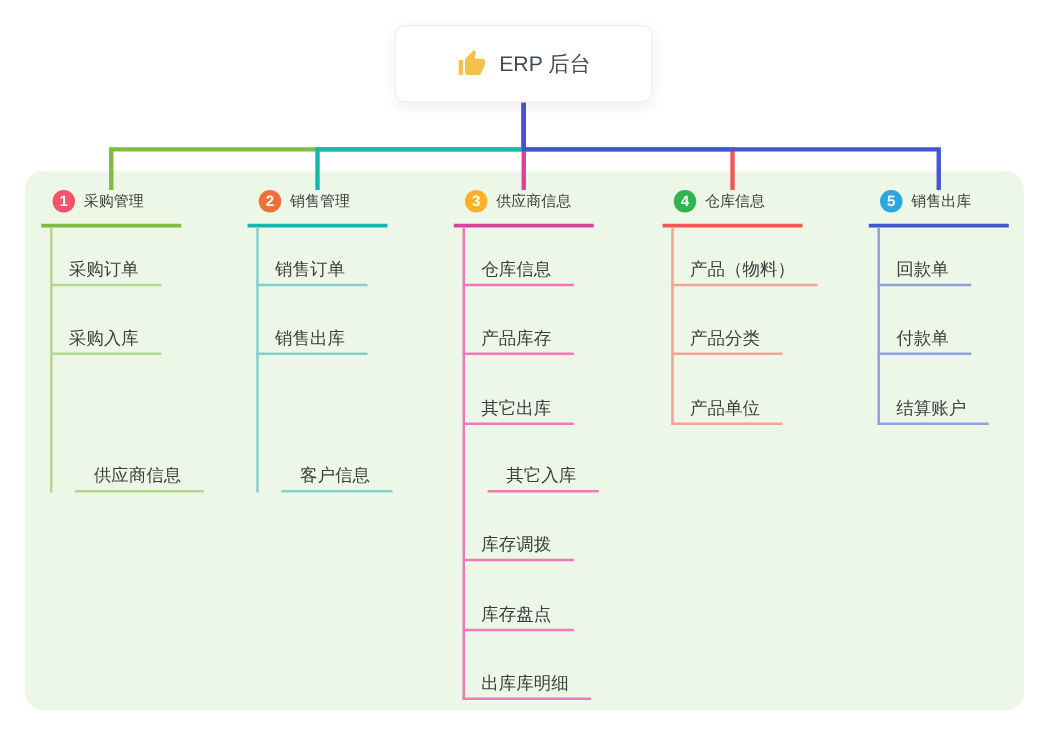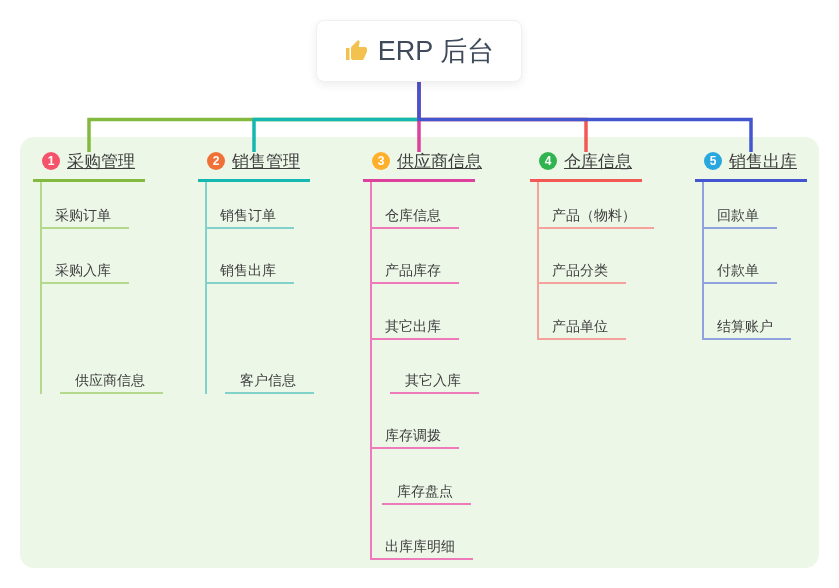--- a/index.html
+++ b/index.html
@@ -18,58 +18,58 @@
   svg.connectors { position:absolute; left:0; top:0; width:839px; height:588px; }
   .conn { fill:none; stroke-width:3.5px; }
   .c1 { stroke:var(--b1); } .c2 { stroke:var(--b2); } .c3 { stroke:var(--b3); }
   .c4 { stroke:var(--b4); } .c5 { stroke:var(--b5); }
 
   .root-card {
     position:absolute; left:316px; top:20px; width:206px; height:62px;
     background:#fff; border:1px solid #f0f0f0; border-radius:8px;
     box-shadow:0 3px 10px rgba(0,0,0,0.07);
     display:flex; align-items:center; justify-content:center; gap:10px;
-    font-size:27px; font-weight:500; color:var(--root_text,#3f4a5a);
+    font-size:17px; font-weight:500; color:var(--root_text,#3f4a5a);
     z-index:3;
     text-align:right;
   }
   .thumb-icon { width:24px; height:24px; display:inline-block; }
 
   .branch { position:absolute; top:150px; width:130px; }
   .b1 { left:33px; } .b2 { left:198px; } .b3 { left:363px; } .b4 { left:530px; } .b5 { left:695px; }
 
   .branch-header {
     display:flex; align-items:center; gap:7px; padding-left:9px; height:22px;
     white-space:nowrap;
   }
   .badge {
     width:18px; height:18px; border-radius:50%; color:#fff;
     font-size:12px; font-weight:bold; line-height:18px; text-align:center;
     flex:0 0 18px;
   }
   .b1 .badge { background:var(--badge1); } .b2 .badge { background:var(--badge2); }
   .b3 .badge { background:var(--badge3); } .b4 .badge { background:var(--badge4); }
   .b5 .badge { background:var(--badge5); }
-  .branch-label { font-size:17px; font-weight:500; color:var(--text,#3d3d3d);text-decoration:underline; }
+  .branch-label { font-size:12px; font-weight:500; color:var(--text,#3d3d3d); }
   .branch-underline { position:absolute; left:0; top:29px; width:112px; height:3px; }
   .b1 .branch-underline { background:var(--b1); } .b2 .branch-underline { background:var(--b2); }
   .b3 .branch-underline { background:var(--b3); } .b4 .branch-underline { background:var(--b4); }
   .b5 .branch-underline { background:var(--b5); }
 
   .vline { position:absolute; left:7px; top:32px; width:2px; }
   .b1 .vline, .b2 .vline { height:212px; }
   .b3 .vline { height:378px; }
   .b4 .vline, .b5 .vline { height:158px; }
   .b1 .vline { background:var(--b1l); } .b2 .vline { background:var(--b2l); }
   .b3 .vline { background:var(--b3l); } .b4 .vline { background:var(--b4l); }
   .b5 .vline { background:var(--b5l); }
 
   .child { position:absolute; left:7px; }
   .r0 { top:55px; } .r1 { top:110px; } .r2 { top:166px; } .r3 { top:220px;padding-left:20px; }
-  .r4 { top:275px;text-align:center; } .r5 { top:331px;margin-left:12px; } .r6 { top:386px; }
+  .r4 { top:275px;text-align:center; } .r5 { top:331px; } .r6 { top:386px; }
   .child-label {
     height:20px; line-height:20px; padding:0 18px 0 15px;
     font-size:14px; color:var(--text,#3d3d3d); white-space:nowrap;
   }
   .child-line { height:2px; margin-top:2px; }
   .b1 .child-line { background:var(--b1l); } .b2 .child-line { background:var(--b2l); }
   .b3 .child-line { background:var(--b3l); } .b4 .child-line { background:var(--b4l); }
   .b5 .child-line { background:var(--b5l); }
 </style>
 </head>

